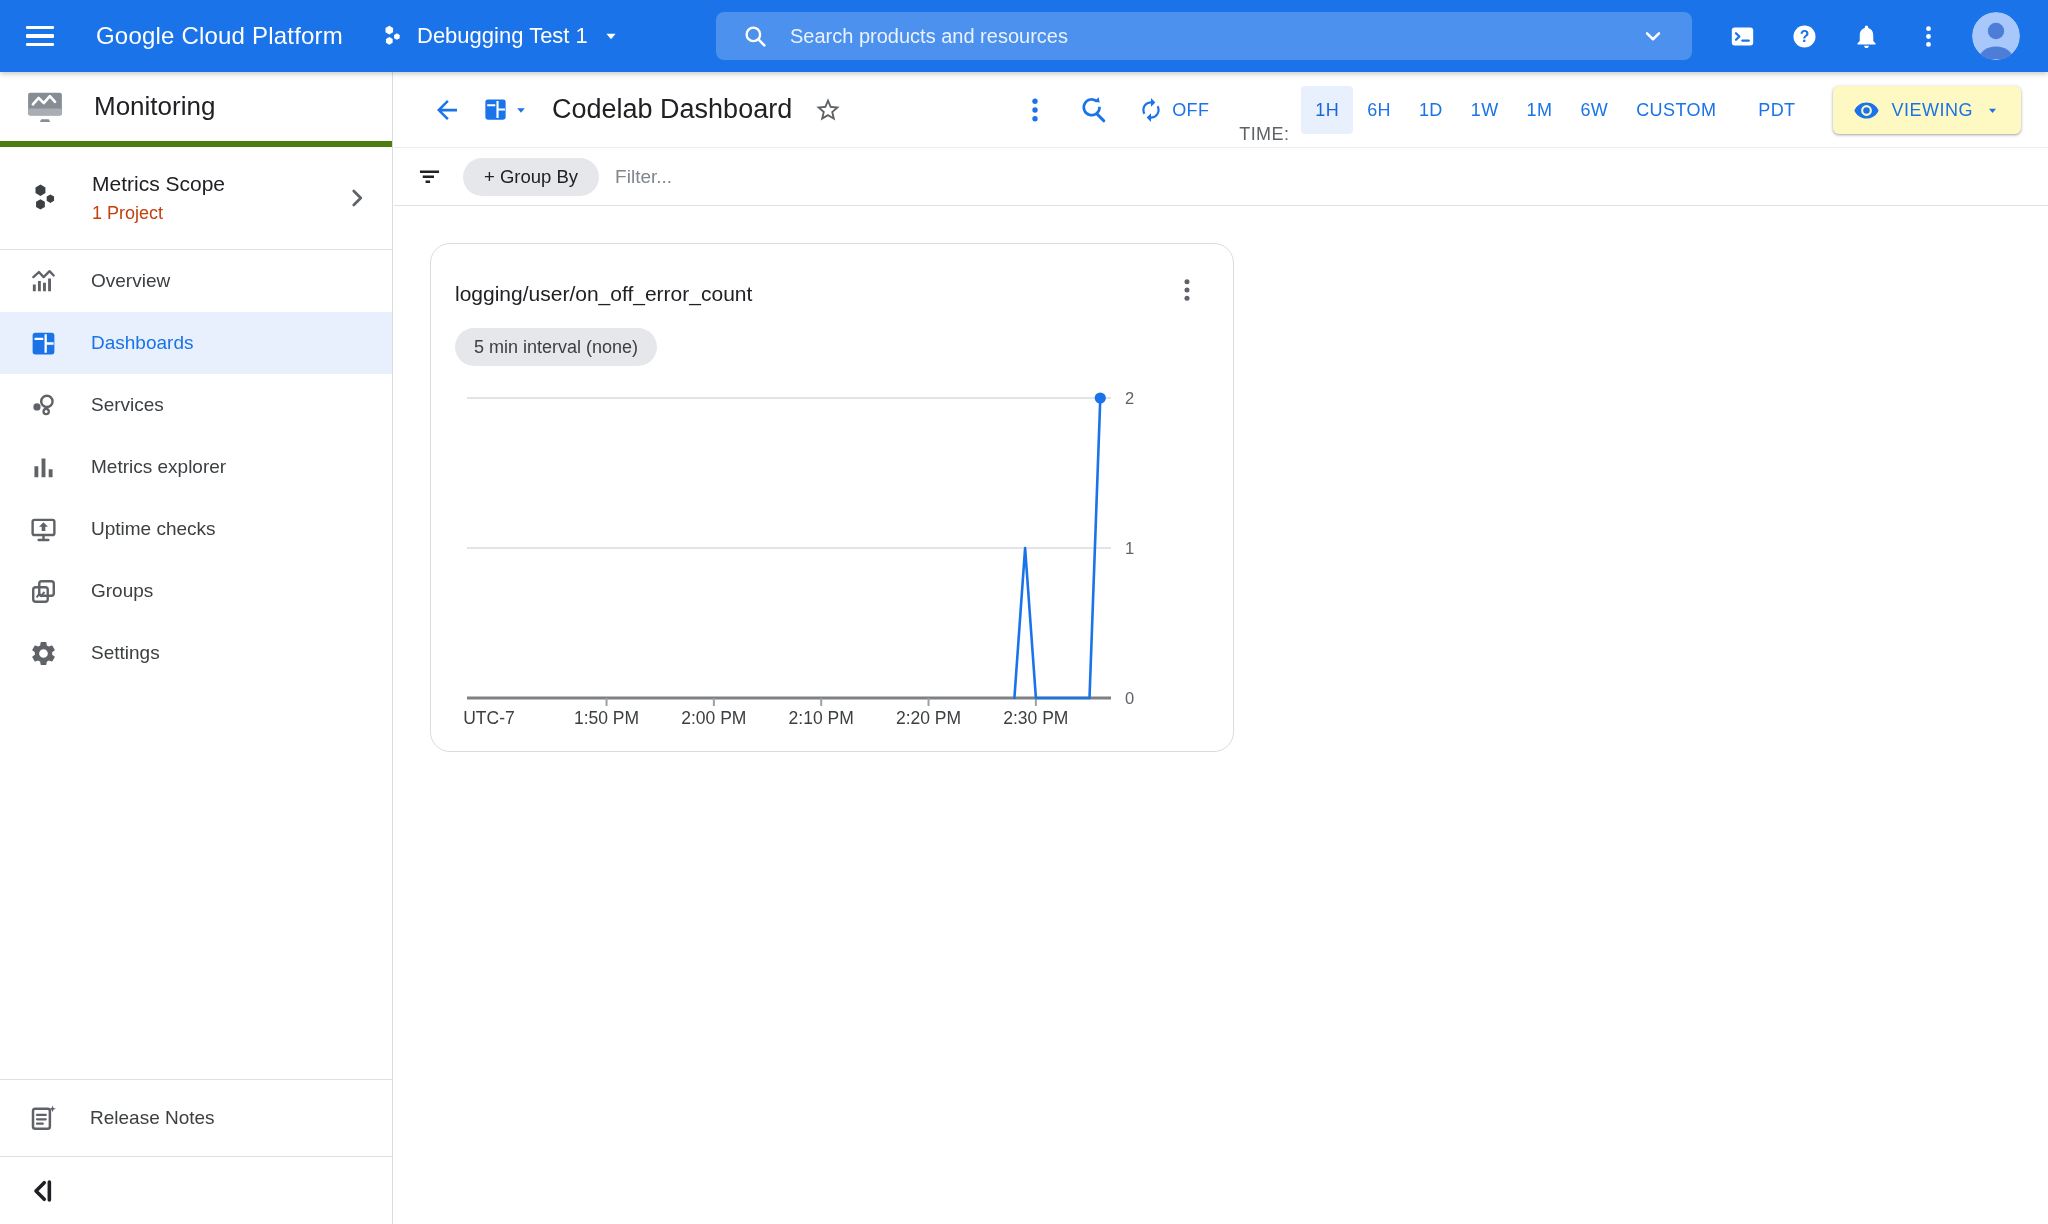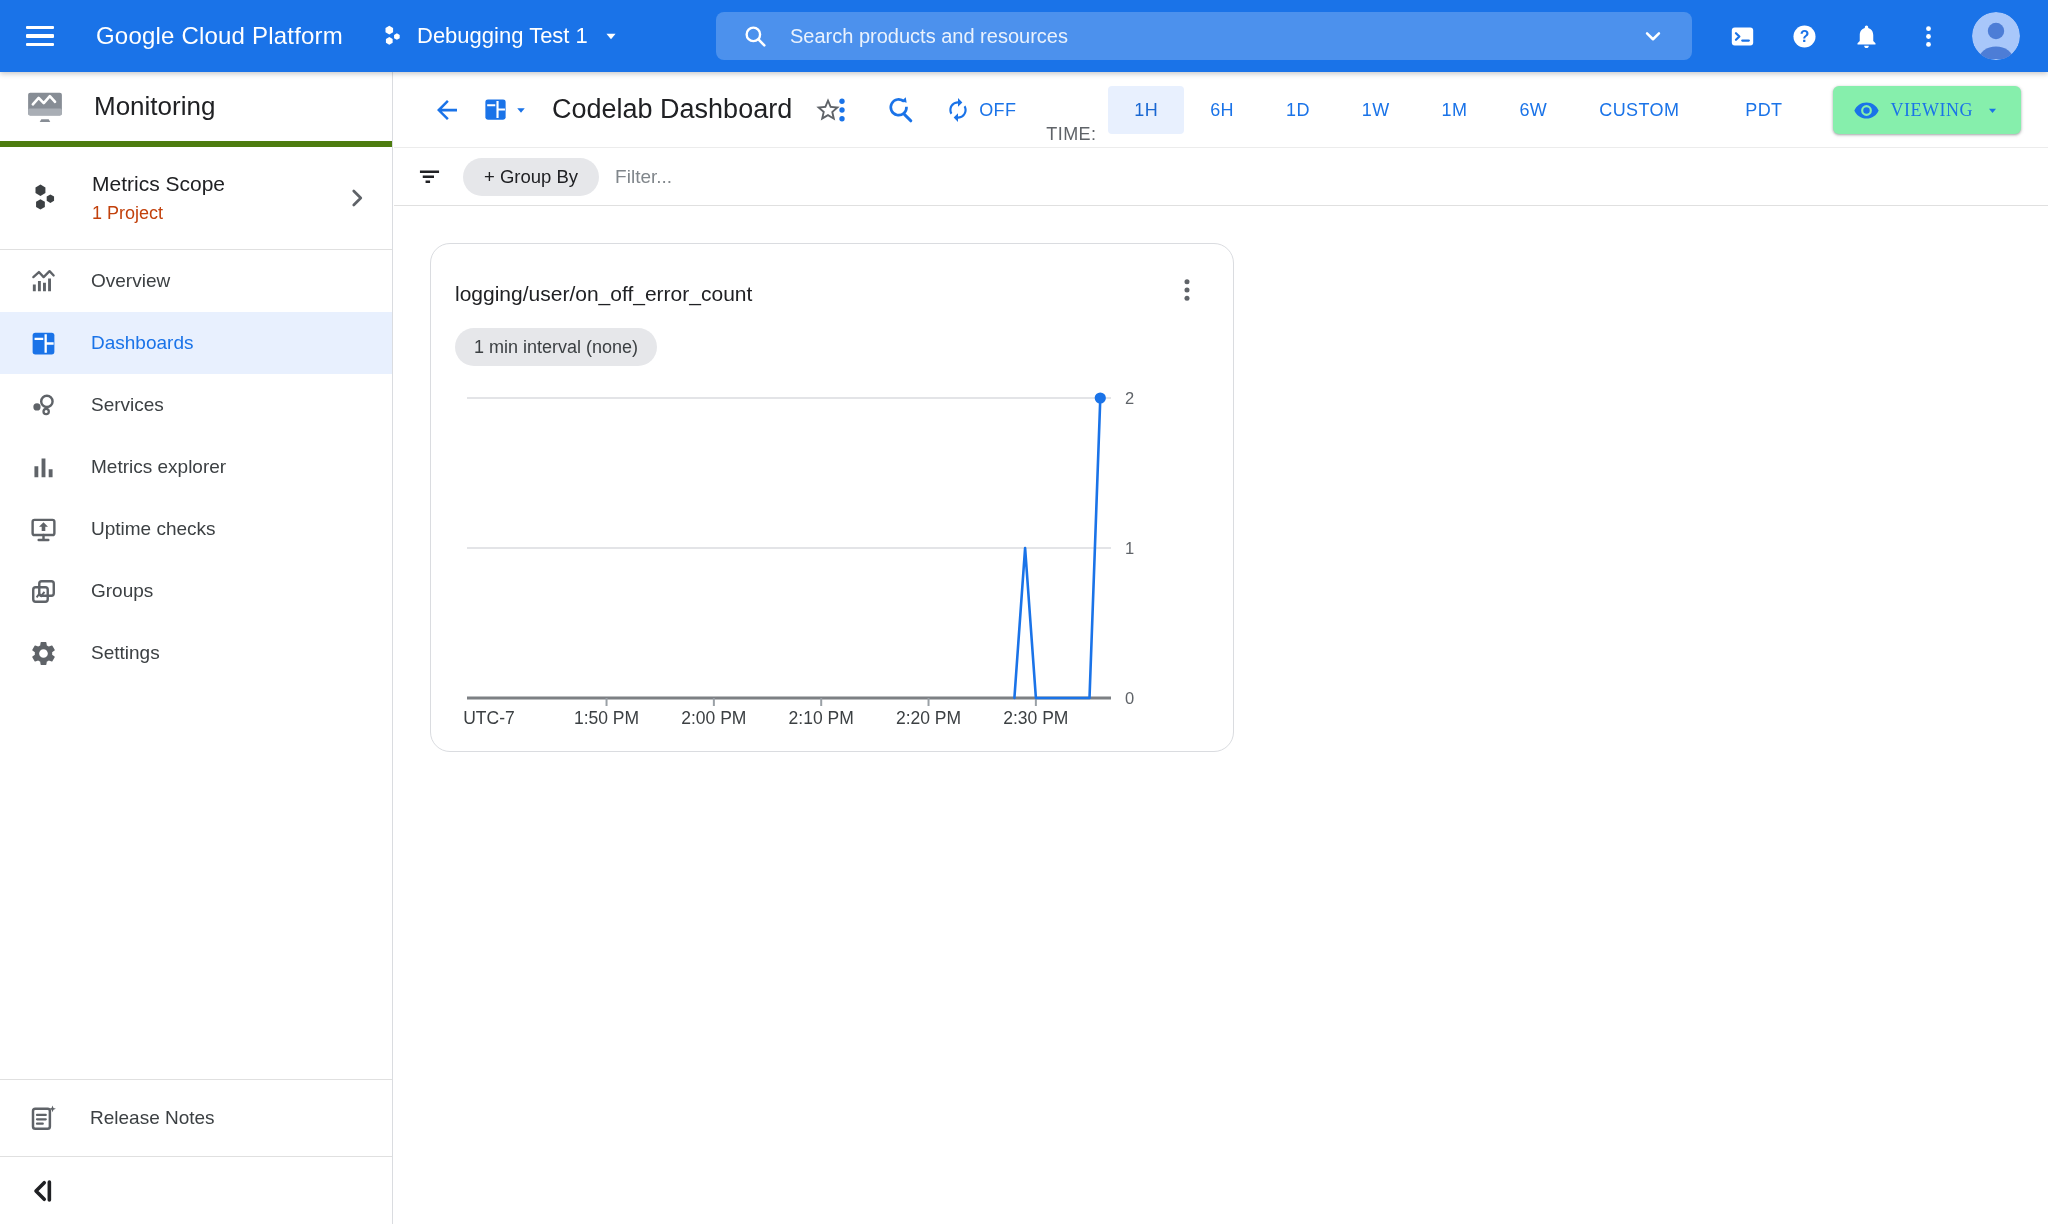--- a/index.html
+++ b/index.html
@@ -76,27 +76,27 @@
   .db-title { margin-left:22px; font-size:27px; color:#202124; white-space:nowrap; }
   .star-btn { width:28px; height:28px; margin-left:22px; color:#5f6368; cursor:pointer; flex:none; }
 
   .toolbar-right { position:absolute; right:27px; top:0; height:76px; display:flex; align-items:center; }
   .tb-icon-btn { width:30px; height:30px; color:#1a73e8; cursor:pointer; flex:none; }
   .refresh-group { display:flex; align-items:center; margin-left:30px; cursor:pointer; }
   .refresh-group .icon { width:26px; height:26px; color:#1a73e8; }
   .refresh-label { margin-left:8px; font-size:18px; font-weight:500; color:#1a73e8; letter-spacing:.4px; }
   .time-label { margin-left:30px; font-size:18px; color:#5f6368; letter-spacing:.4px;margin-top:48px; }
   .chips { display:flex; align-items:center; margin-left:12px; }
-  .chip { height:48px; padding:0 26px; display:flex; align-items:center; border-radius:4px;
+  .chip { height:48px; padding:0 14px; display:flex; align-items:center; border-radius:4px;
           font-size:18px; font-weight:500; color:#1a73e8; letter-spacing:.4px; cursor:pointer; }
   .chip.selected { background:#e8f0fe; color:#1967d2; }
   .tz-chip { margin-left:14px; }
-  .viewing-btn { margin-left:24px; height:48px; padding:0 20px; background:#86efac; border-radius:6px;
+  .viewing-btn { margin-left:24px; height:48px; padding:0 20px; background:#fef9c3; border-radius:6px;
                  display:flex; align-items:center; gap:11px; cursor:pointer;
-                 box-shadow:0 1px 2px rgba(60,64,67,.3), 0 1px 3px 1px rgba(60,64,67,.15);font-family:Liberation Serif, serif; }
+                 box-shadow:0 1px 2px rgba(60,64,67,.3), 0 1px 3px 1px rgba(60,64,67,.15); }
   .viewing-btn .eye { width:27px; height:27px; color:#1a73e8; }
   .viewing-label { font-size:18px; font-weight:500; color:#1a73e8; letter-spacing:.5px; }
   .viewing-btn .caret { width:17px; height:17px; color:#1a73e8; }
 
   .filter-bar { height:58px; display:flex; align-items:center; border-bottom:1px solid #e0e0e0;
                 padding-left:22px; }
   .filter-icon { width:27px; height:27px; color:#202124; cursor:pointer; flex:none; }
   .groupby-pill { margin-left:20px; height:38px; padding:0 21px; border-radius:19px; background:#e6e7ea;
                   display:flex; align-items:center; font-size:18.5px; color:#202124; cursor:pointer; white-space:nowrap; }
   .filter-input { margin-left:16px; flex:1; border:none; outline:none; background:transparent;
@@ -410,21 +410,21 @@
 
     <div class="card">
       <div class="card-title">logging/user/on_off_error_count</div>
       <span class="card-menu">
           <svg viewBox="0 0 24 24">
             <circle cx="12" cy="5" r="2.15" fill="currentColor"></circle>
             <circle cx="12" cy="12" r="2.15" fill="currentColor"></circle>
             <circle cx="12" cy="19" r="2.15" fill="currentColor"></circle>
           </svg>
         </span>
-      <div class="card-badge">1 min interval (none)</div>
+      <div class="card-badge">5 min interval (none)</div>
       <div class="chart-wrap">
         <svg id="chart-svg" viewBox="0 0 740 370" width="740" height="370">
             <line x1="36" x2="680" y1="324" y2="324" stroke="#7d8084" stroke-width="3"></line>
             <line x1="36" x2="680" y1="174" y2="174" stroke="#e3e4e7" stroke-width="2"></line>
             <line x1="36" x2="680" y1="24" y2="24" stroke="#e3e4e7" stroke-width="2"></line>
             <text x="694" y="330" font-size="16.5" fill="#5f6368">0</text>
             <text x="694" y="180" font-size="16.5" fill="#5f6368">1</text>
             <text x="694" y="30" font-size="16.5" fill="#5f6368">2</text>
             <line x1="175.53333333333333" x2="175.53333333333333" y1="324" y2="332" stroke="#9aa0a6" stroke-width="2"></line>
             <text x="175.53333333333333" y="350" text-anchor="middle" font-size="17.5" fill="#3c4043">1:50 PM</text>

